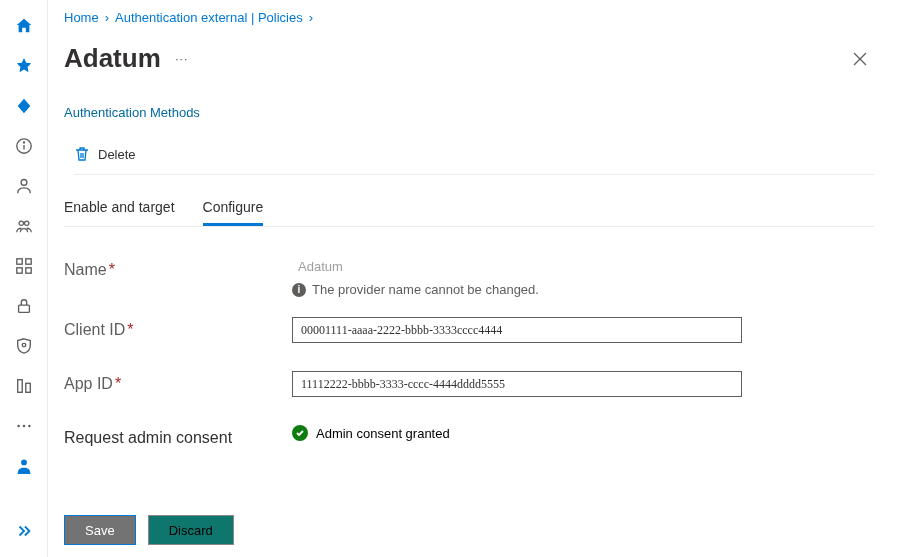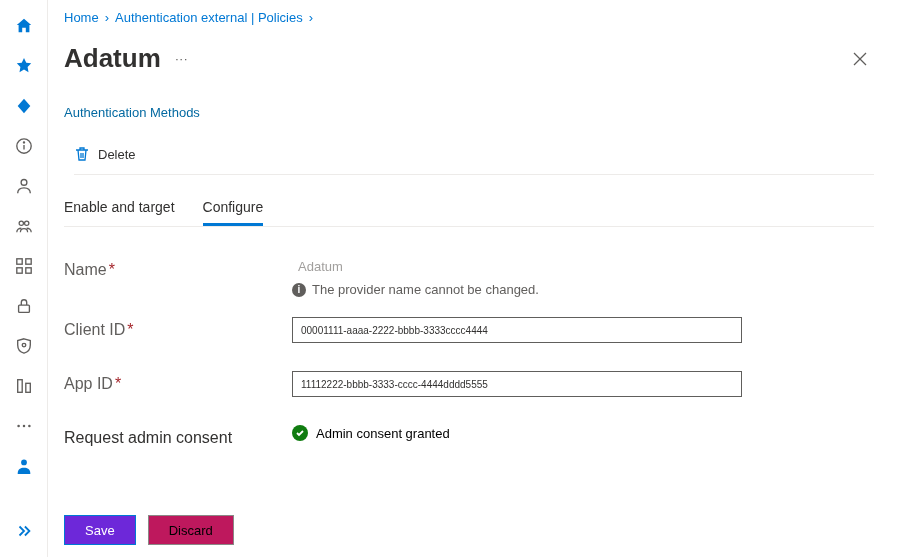--- a/index.html
+++ b/index.html
@@ -122,22 +122,22 @@
       font-size: 16px;
       padding-top: 4px;
     }
     .req { color: #a4262c; margin-left: 2px; }
     .form-field { flex: 1; max-width: 450px; }
     .text-input {
       width: 100%;
       height: 26px;
       border: 1px solid #605e5c;
       padding: 2px 8px;
-      font-size: 10px;
-      font-family: Liberation Sans, sans-serif;
+      font-size: 12px;
+      font-family: Liberation Serif, serif;
       color: #323130;
       background: #fff;
     }
     .readonly-value {
       color: #a19f9d;
       font-size: 13px;
       padding: 2px 6px;
     }
     .info-line {
       display: flex;
@@ -168,26 +168,26 @@
       bottom: 12px;
       left: 16px;
       display: flex;
       gap: 12px;
     }
     .btn {
       height: 30px;
       padding: 0 20px;
       font-size: 13px;
       border: 1px solid #8a8886;
-      background: #be185d;
+      background: #0f766e;
       cursor: pointer;
       font-family: inherit;
     }
     .btn.primary {
-      background: #6d28d9;
+      background: #737373;
       border-color: #0078d4;
       color: #fff;
     }
   </style>
 </head>
 <body>
 
 <div class="sidebar">
   <div class="sidebar-item active">
     <svg viewBox="0 0 20 20" fill="currentColor">

